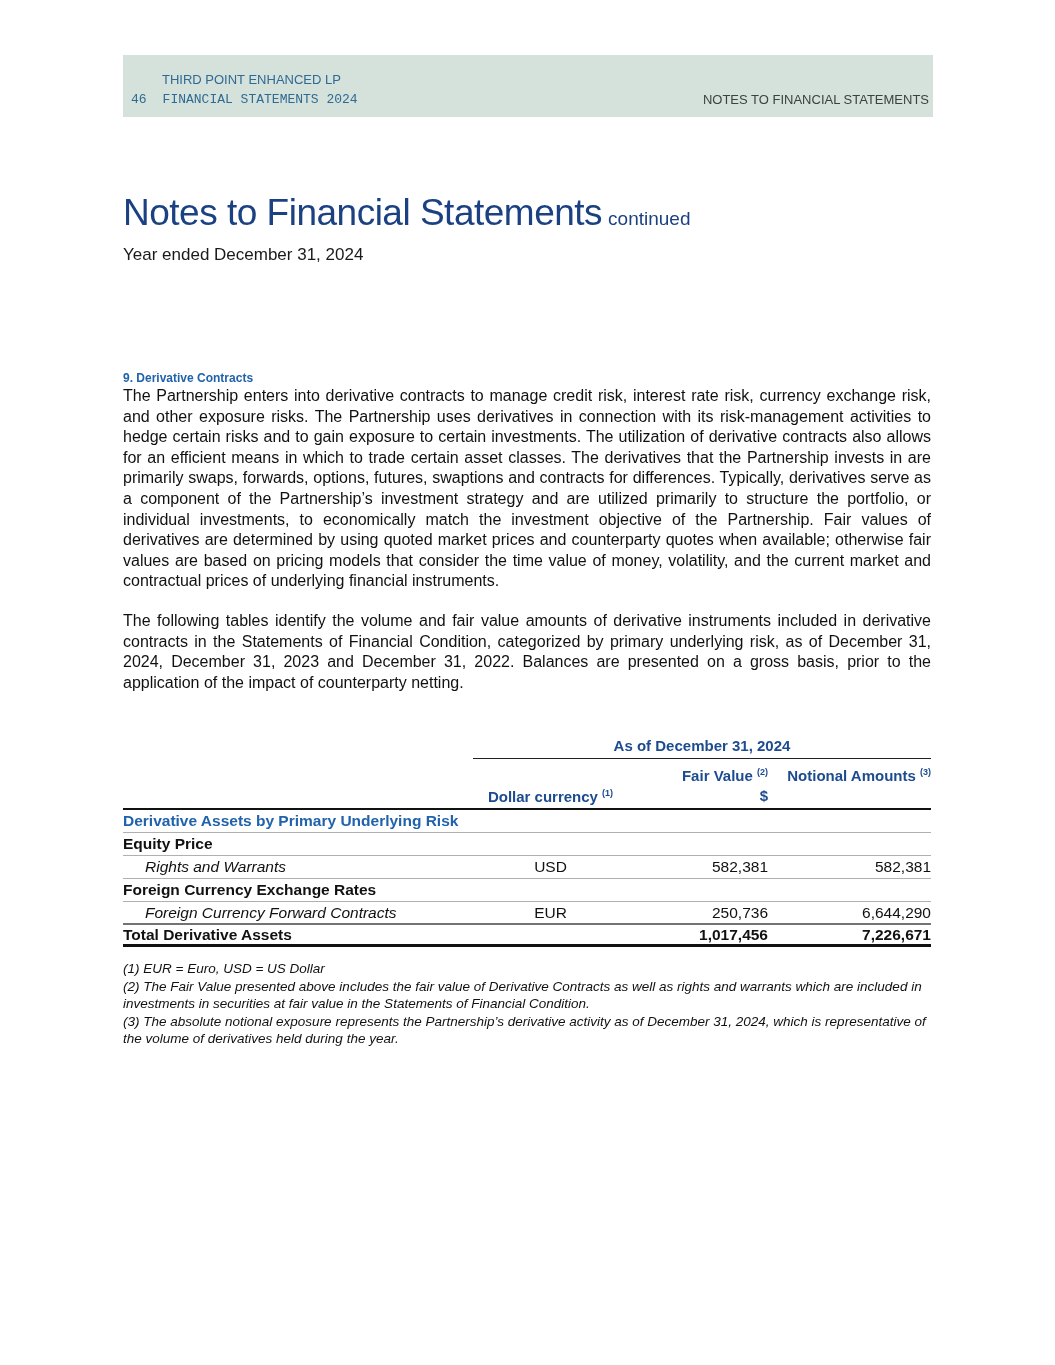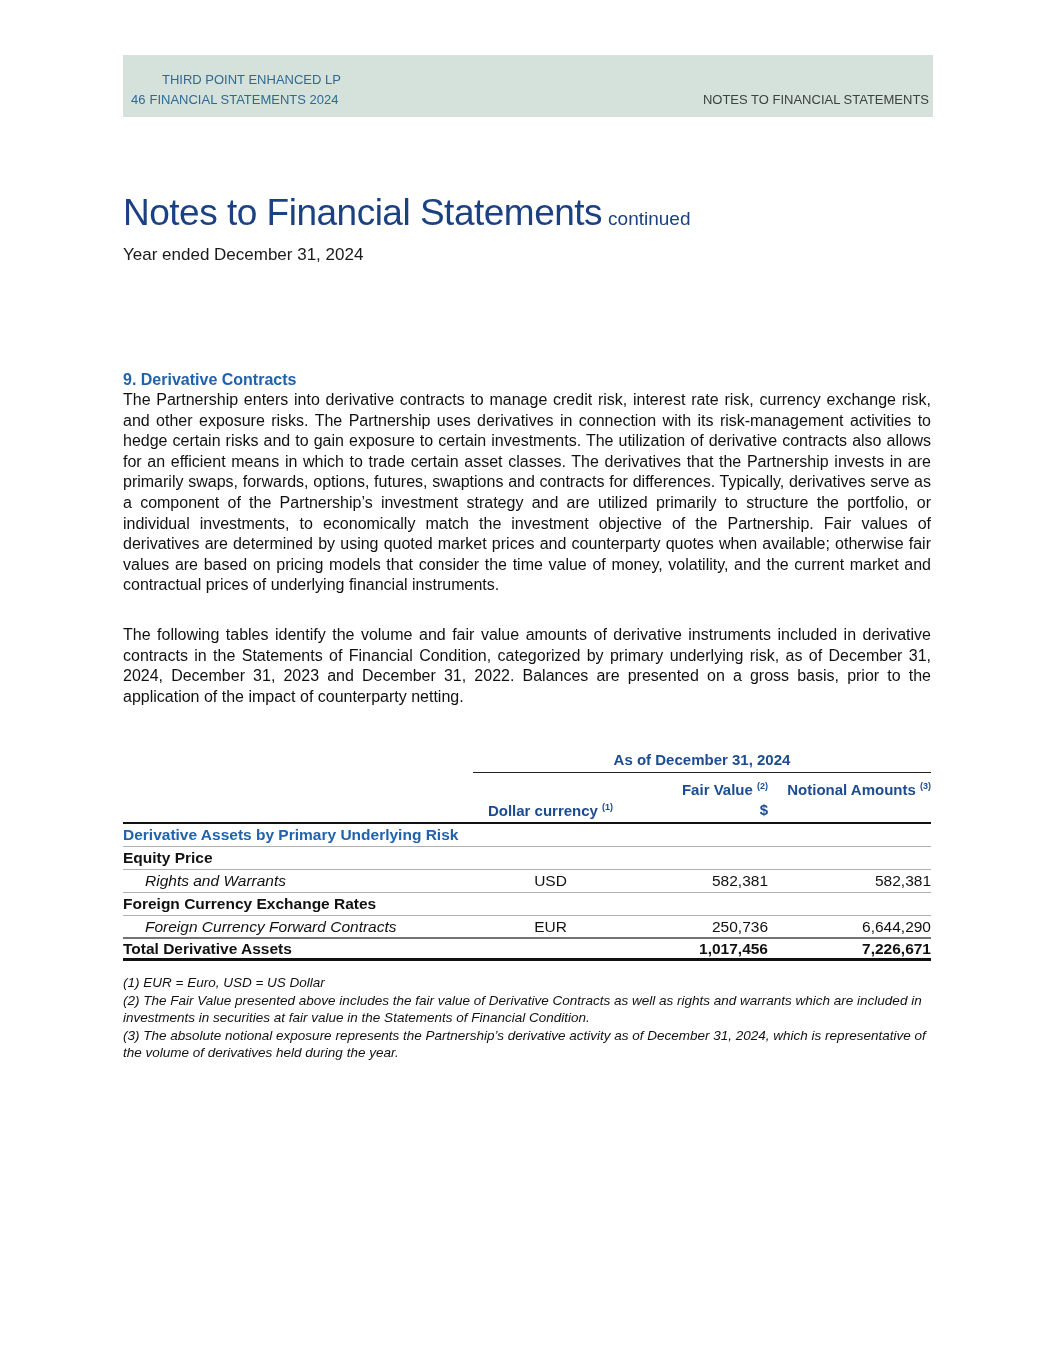--- a/index.html
+++ b/index.html
@@ -21,21 +21,21 @@
     width: 810px;
     height: 62px;
     background: #d5e1db;
     display: flex;
     justify-content: space-between;
     align-items: flex-end;
     padding: 0 4px 7px 8px;
   }
   .band-left { color: #2f6a93; font-size: 13px; line-height: 20px; }
   .band-company { padding-left: 31px; }
-  .band-sub { display: flex; gap: 4px; }
+  .band-sub { display: flex; gap: 16px; font-family: Liberation Mono, monospace; }
   .band-right {
     color: #3c4240;
     font-size: 13px;
     line-height: 20px;
   }
   
   .content {
     position: absolute;
     left: 123px;
     top: 117px;
@@ -47,32 +47,32 @@
     font-weight: normal;
     letter-spacing: -0.5px;
     color: #1b4182;
     line-height: 44px;
   }
   h1.page-title .continued { font-size: 19px; letter-spacing: 0; margin-left: 6px; }
   .subtitle { margin-top: 4px; font-size: 17px; color: #1a1a1a; }
 
   .section { margin-top: 106px; }
   h2.section-heading {
-    font-size: 16px;
+    font-size: 12px;
     font-weight: bold;
     color: #2062ab;
     margin-bottom: 1px;
   }
   .para {
     font-size: 16px;
     line-height: 20.6px;
     text-align: justify;
     color: #111111;
   }
-  .para + .para { margin-top: 29px; }
+  .para + .para { margin-top: 19px; }
 
   
   .fin-table { margin-top: 44px; }
   .tbl-grid { display: grid; grid-template-columns: 350px 155px 140px 163px; }
   .caption-row { margin-bottom: 0; }
   .caption-cell {
     grid-column: 2 / 5;
     text-align: center;
     font-weight: bold;
     font-size: 15px;

